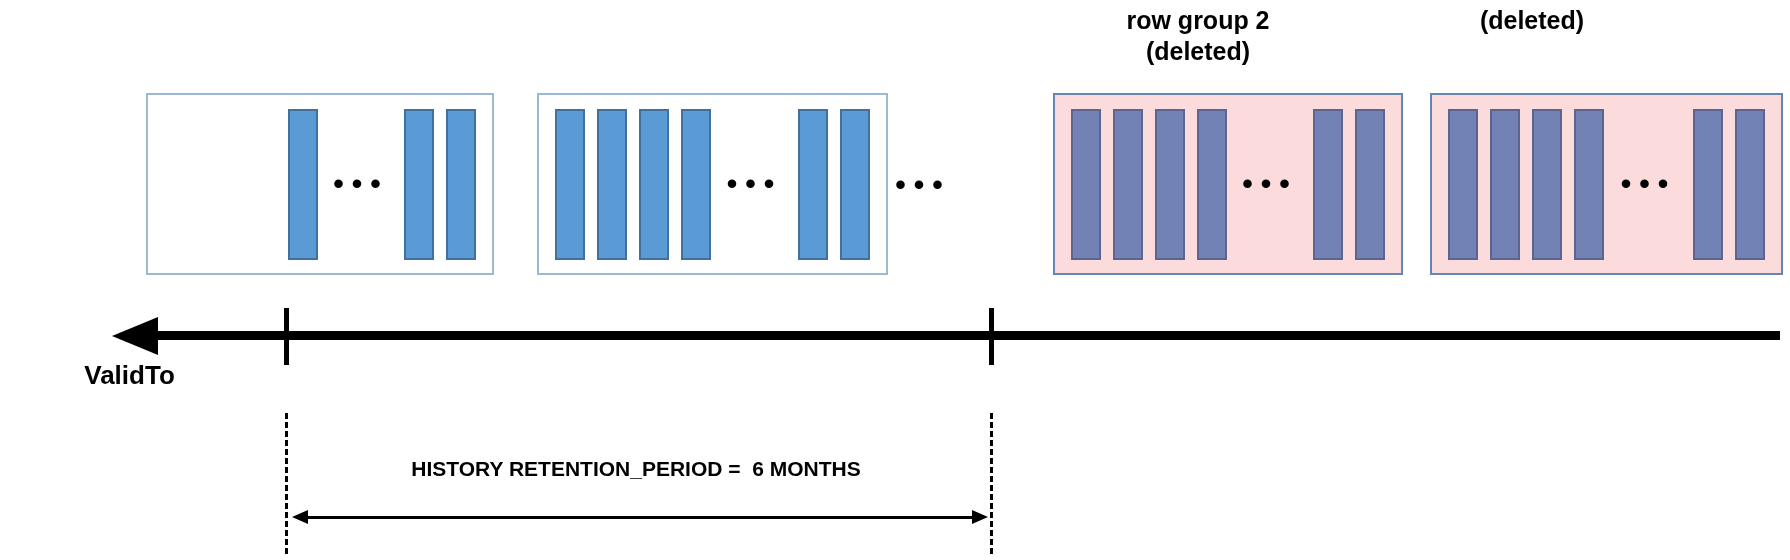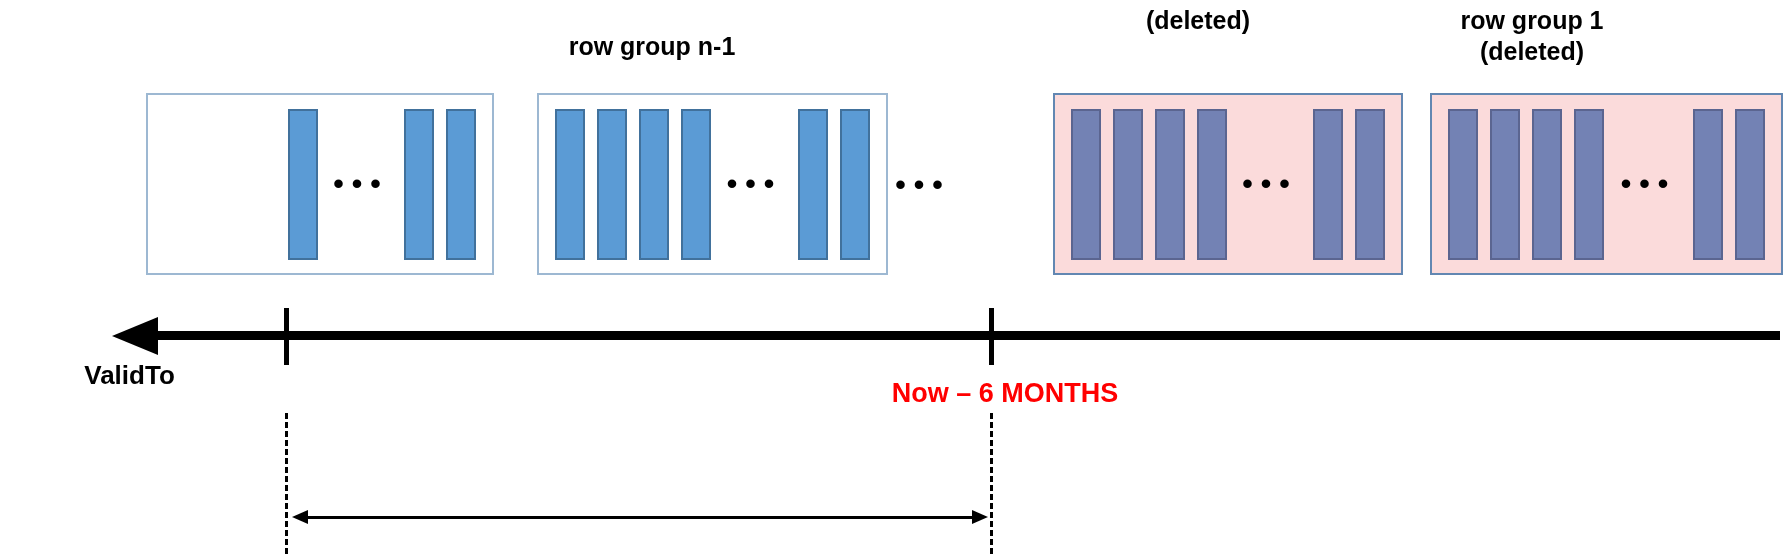--- a/index.html
+++ b/index.html
@@ -41,28 +41,25 @@
   .range-line{position:absolute;left:305px;top:516px;width:670px;height:3px;background:#000;}
   .range-head{position:absolute;top:510px;width:0;height:0;border-top:7px solid transparent;border-bottom:7px solid transparent;}
   .range-head.left{left:292px;border-right:16px solid #000;}
   .range-head.right{left:972px;border-left:16px solid #000;}
 </style>
 </head>
 <body>
 
 <div class="canvas">
 
-  <div class="group-label" style="left:502px;top:31px;width:300px;">
-    <div>row group n-1</div>
-  </div>
   <div class="group-label" style="left:1048px;top:5px;width:300px;">
+    <div>row group 2</div>
     <div>(deleted)</div>
   </div>
   <div class="group-label" style="left:1382px;top:5px;width:300px;">
-    <div>row group 1</div>
     <div>(deleted)</div>
   </div>
 
   <div class="group-box" style="left:146px;width:348px;padding-left:140px;">
       <div class="bar"></div>
       <div class="dots">•••</div>
       <div class="bar"></div>
       <div class="bar"></div>
     </div>
   <div class="group-box" style="left:537px;width:351px;">
@@ -96,21 +93,21 @@
   <div class="dots-floating" style="left:888px;top:170px;width:70px;">•••</div>
 
   <div class="tl-line"></div>
   <div class="tl-arrowhead"></div>
   <div class="tick now"></div>
   <div class="tick past"></div>
 
   <div class="axis-label">
     <div>ValidTo</div>
   </div>
-  <div class="past-label">Now – 6 MONTHS</div>
 
   <div class="dashed now"></div>
   <div class="dashed past"></div>
+  <div class="retention-label">HISTORY RETENTION_PERIOD =  6 MONTHS</div>
   <div class="range-line"></div>
   <div class="range-head left"></div>
   <div class="range-head right"></div>
 
 </div>
 
 </body></html>

